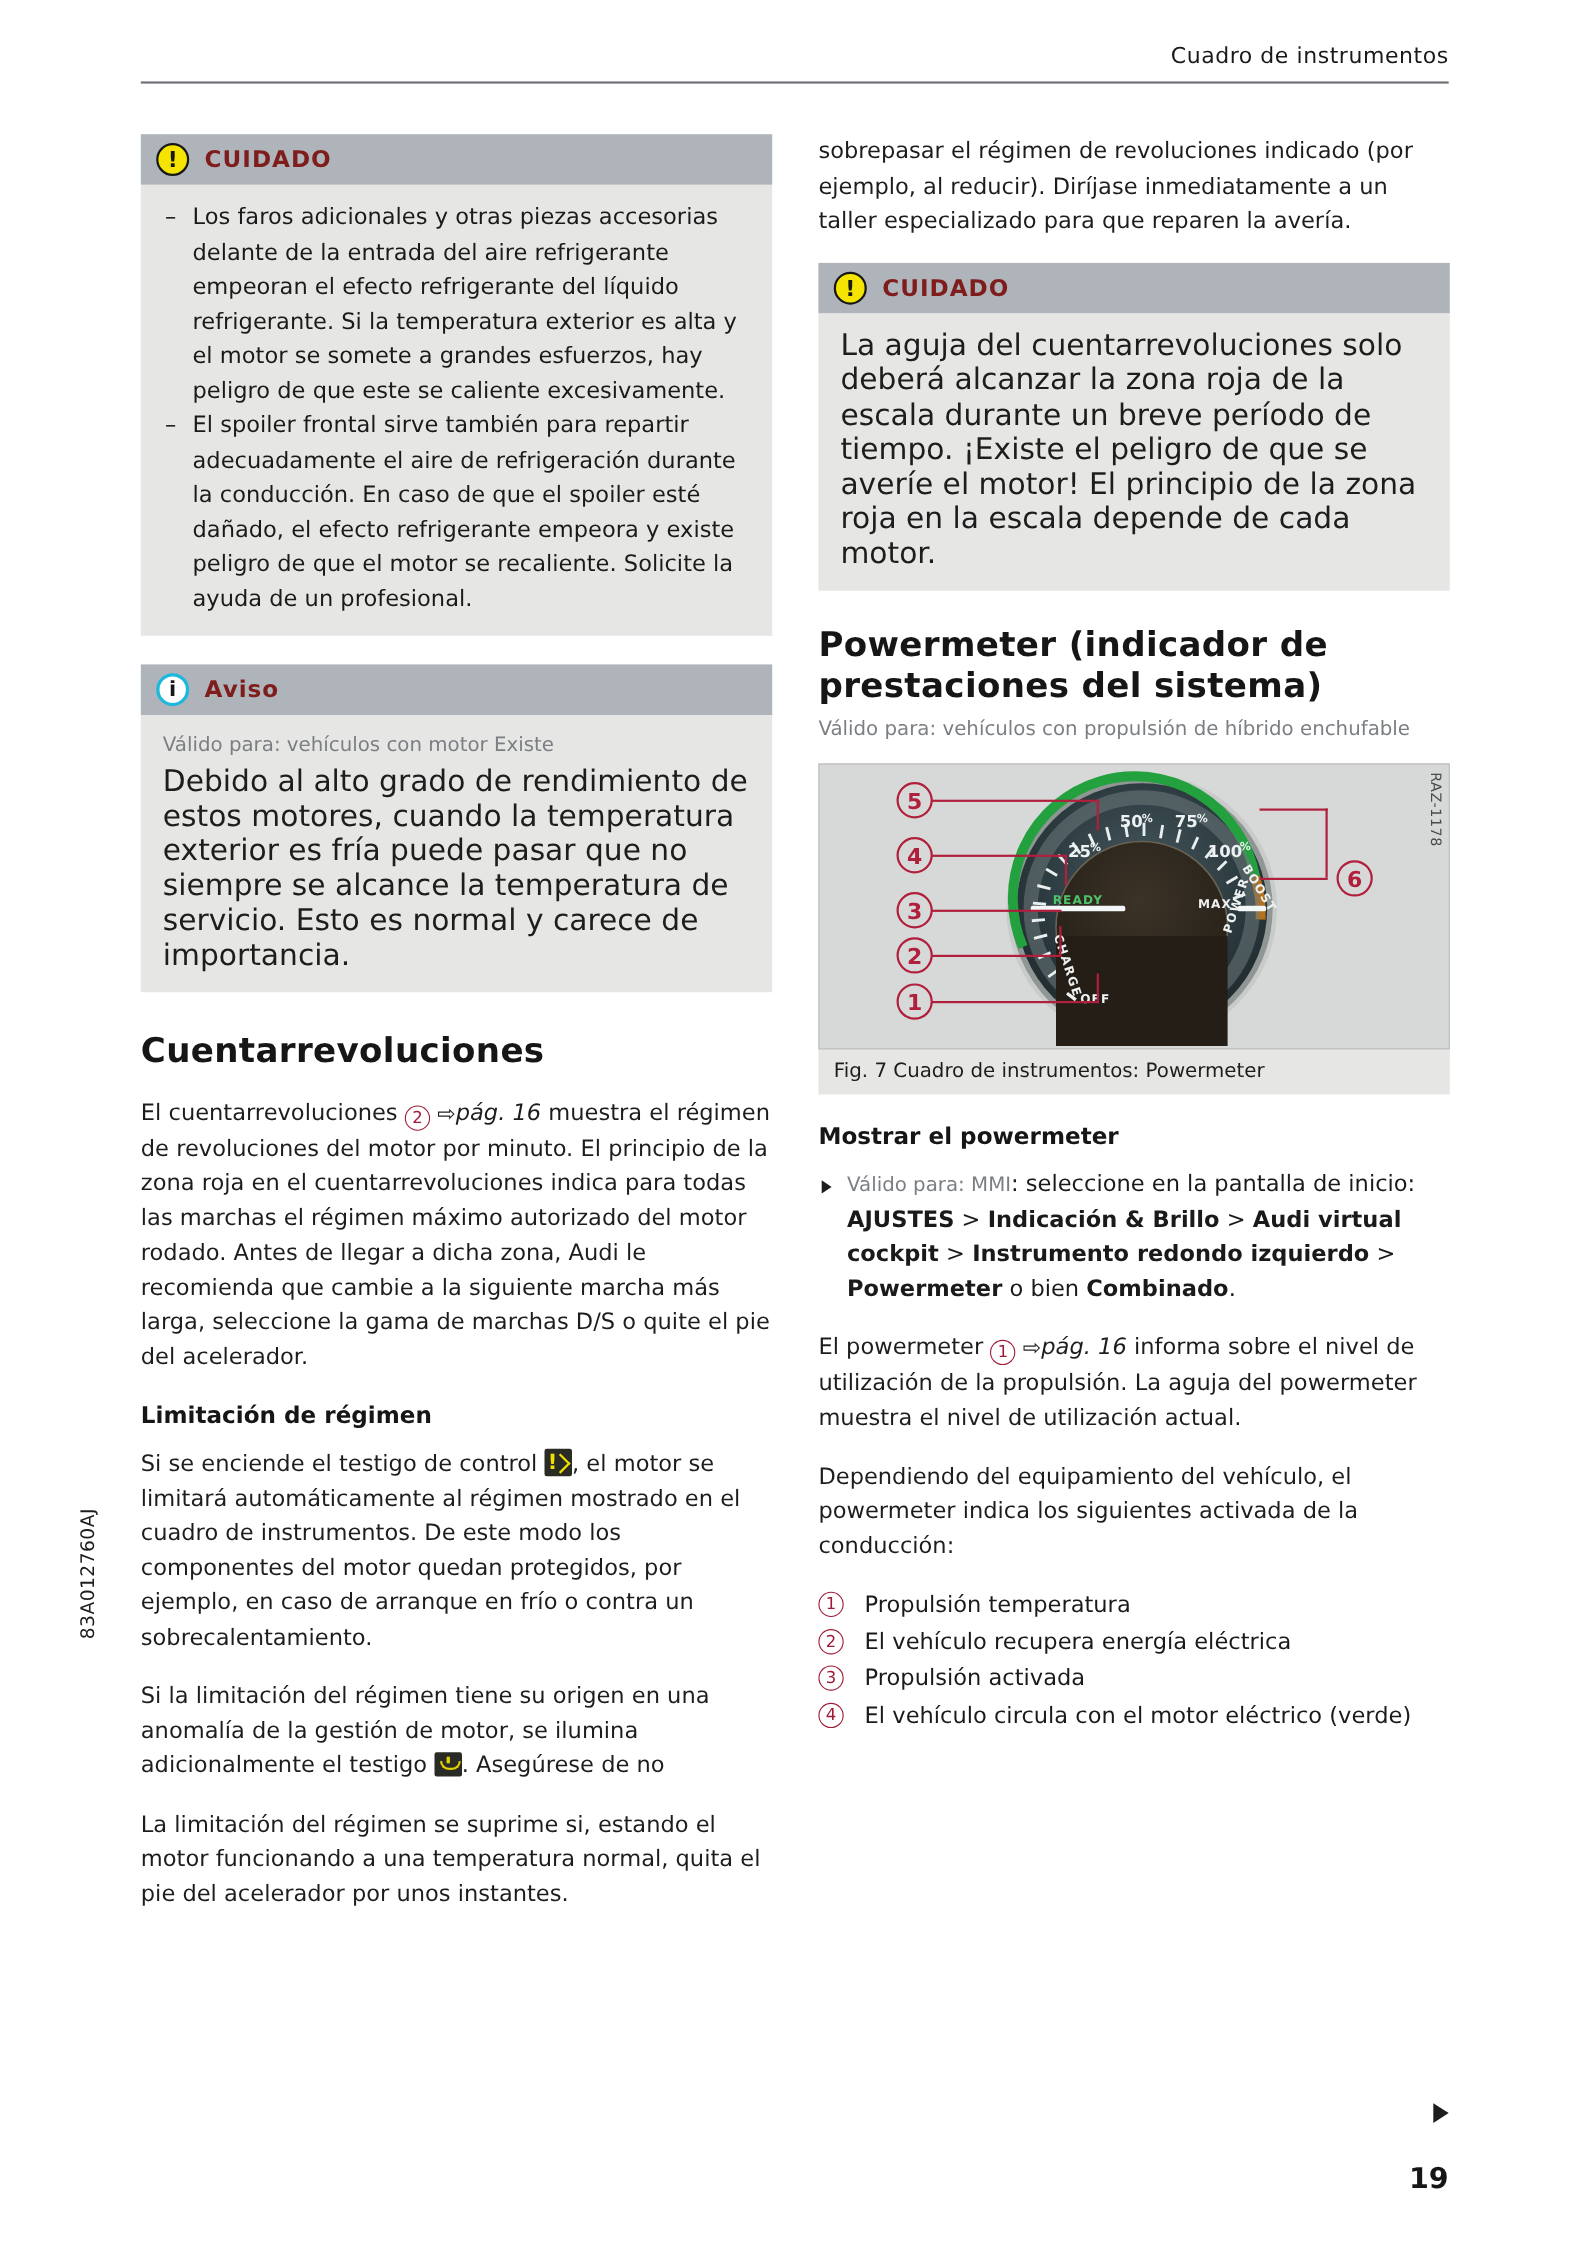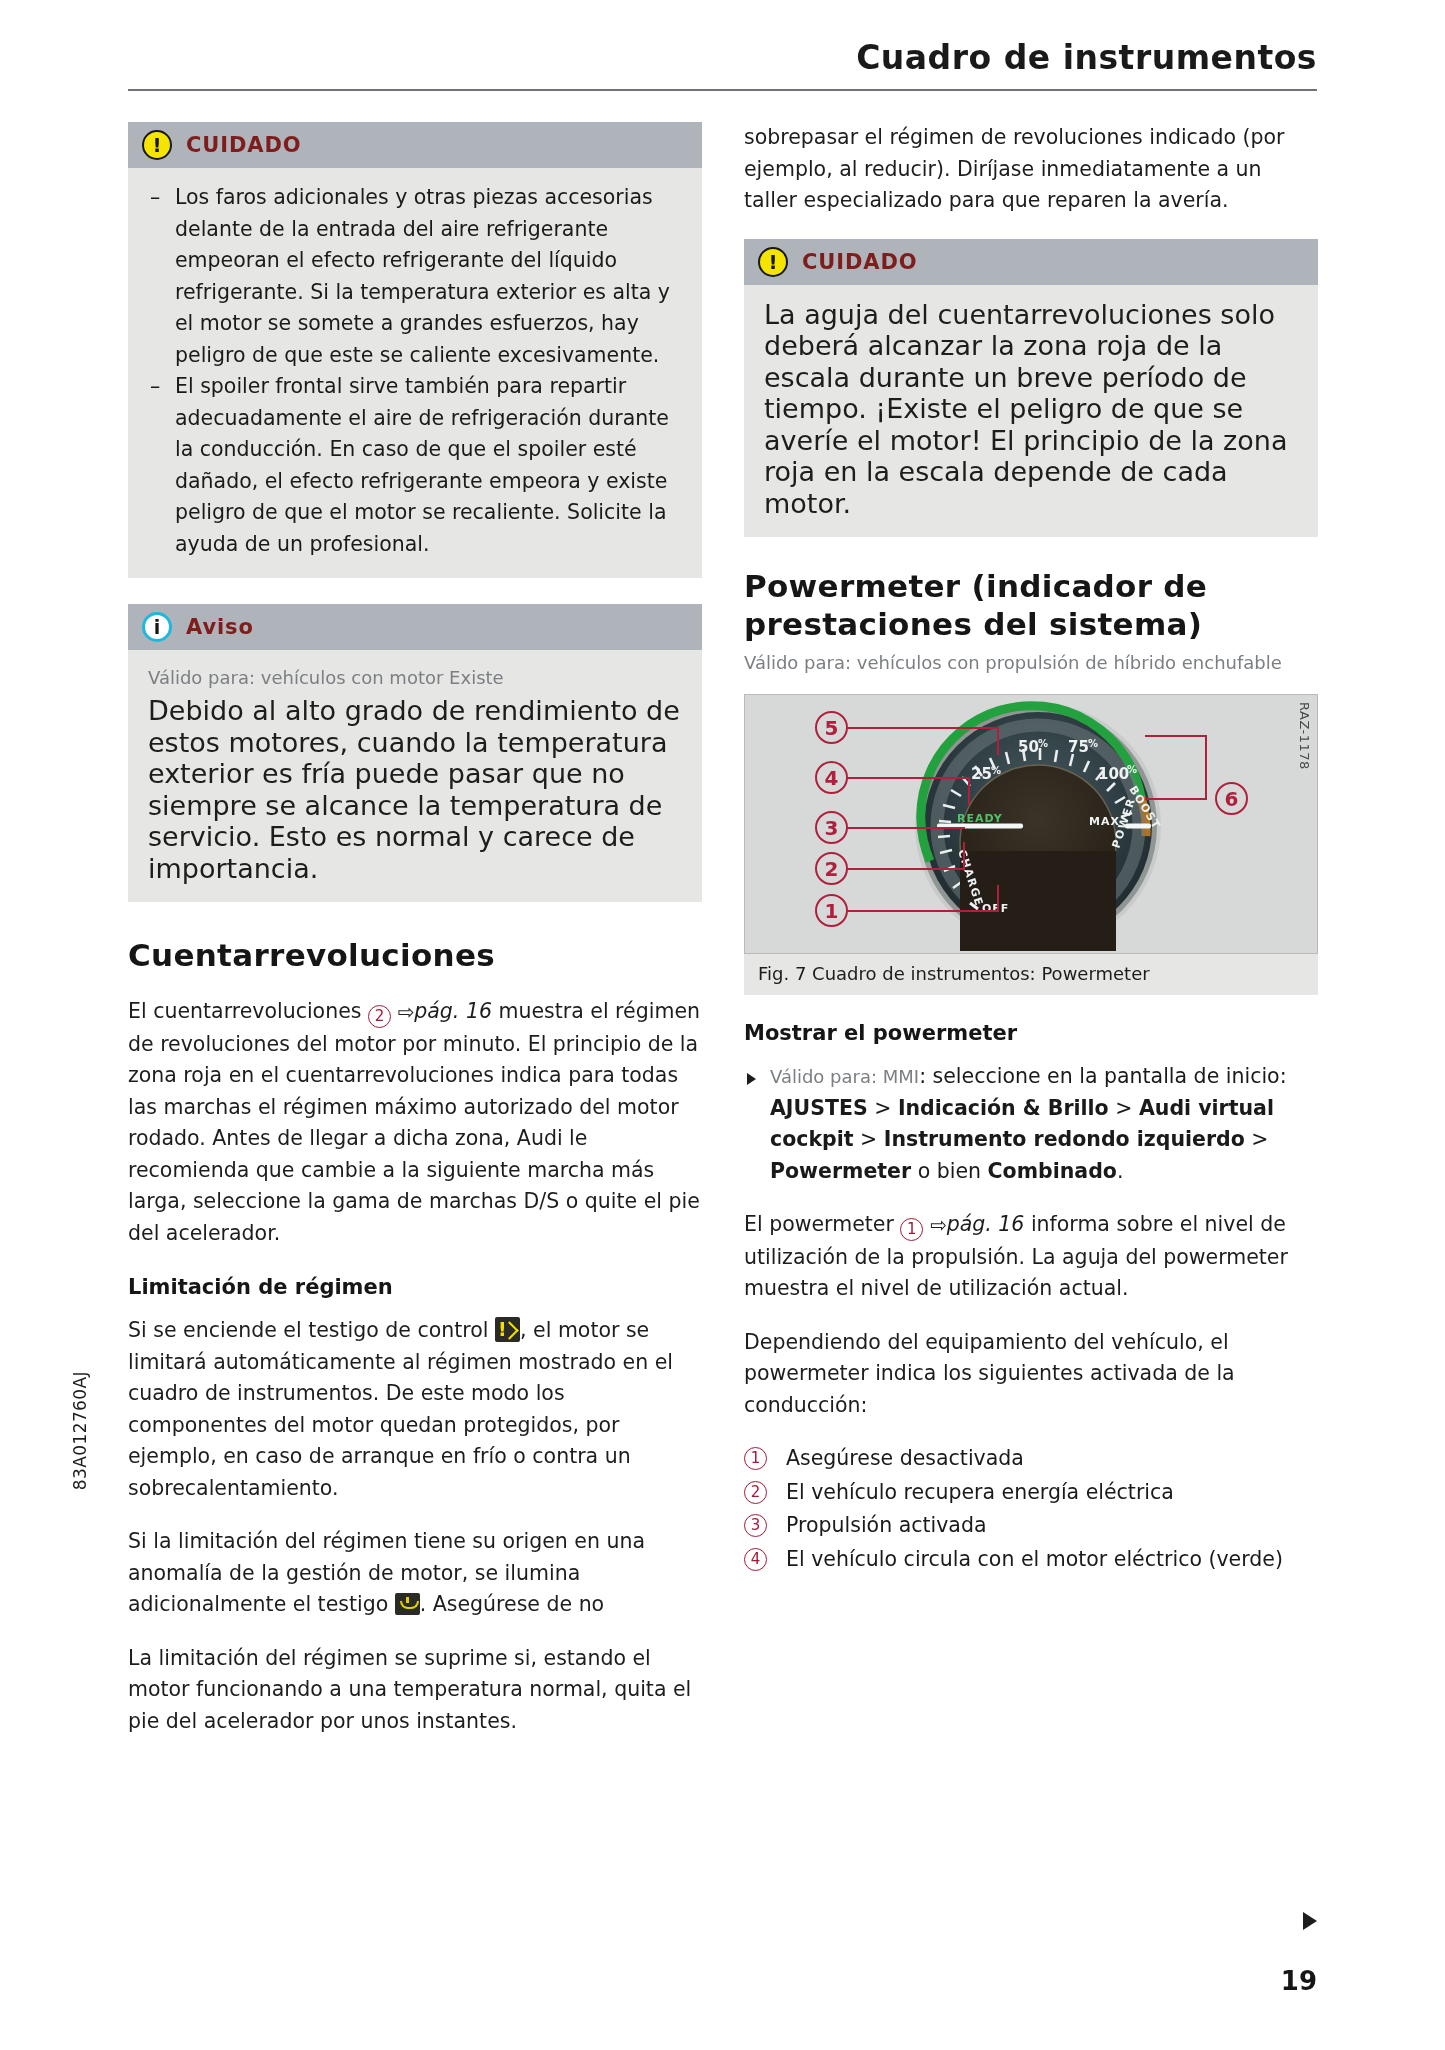--- a/index.html
+++ b/index.html
@@ -14,22 +14,22 @@
   }
 
   
   .page { position:absolute; inset:0; }
 
   .header-wrap{
     position:absolute; left:128px; right:128px; top:38px;
   }
   .header-title{
     text-align:right;
-    font-size:33px;
-    font-weight:bold;
+    font-size:20px;
+    font-weight:normal;
     letter-spacing:.5px;
     color:#1a1a1a;
   }
   .header-rule{
     margin-top:12px;
     border-bottom:2px solid #6f7377;
   }
 
   .columns{
     position:absolute;
@@ -532,21 +532,21 @@
 
       <ul class="tri-list">
         <li><span class="valid" style="display:inline">Válido para: MMI</span><span>: seleccione en la pantalla de inicio: </span><span class="bold">AJUSTES</span><span> &gt; </span><span class="bold">Indicación &amp; Brillo</span><span> &gt; </span><span class="bold">Audi virtual cockpit</span><span> &gt; </span><span class="bold">Instrumento redondo izquierdo</span><span> &gt; </span><span class="bold">Powermeter</span><span> o bien </span><span class="bold">Combinado</span><span>.</span></li>
       </ul>
 
       <p class="body"><span>El powermeter </span><span class="circnum">1</span>&nbsp;<span class="arrow-ref">⇨</span><span class="italic">pág. 16</span><span> informa sobre el nivel de utilización de la propulsión. La aguja del powermeter muestra el nivel de utilización actual.</span></p>
 
       <p class="body">Dependiendo del equipamiento del vehículo, el powermeter indica los siguientes activada de la conducción:</p>
 
       <ul class="num-list">
-        <li><span class="circnum">1</span><span>Asegúrese desactivada</span></li>
+        <li><span class="circnum">1</span><span>Propulsión temperatura</span></li>
         <li><span class="circnum">2</span><span>El vehículo recupera energía eléctrica</span></li>
         <li><span class="circnum">3</span><span>Propulsión activada</span></li>
         <li><span class="circnum">4</span><span>El vehículo circula con el motor eléctrico (verde)</span></li>
       </ul>
 
     </div>
   </div>
 
   <div class="spine">83A012760AJ</div>
   <div class="next-arrow"></div>

